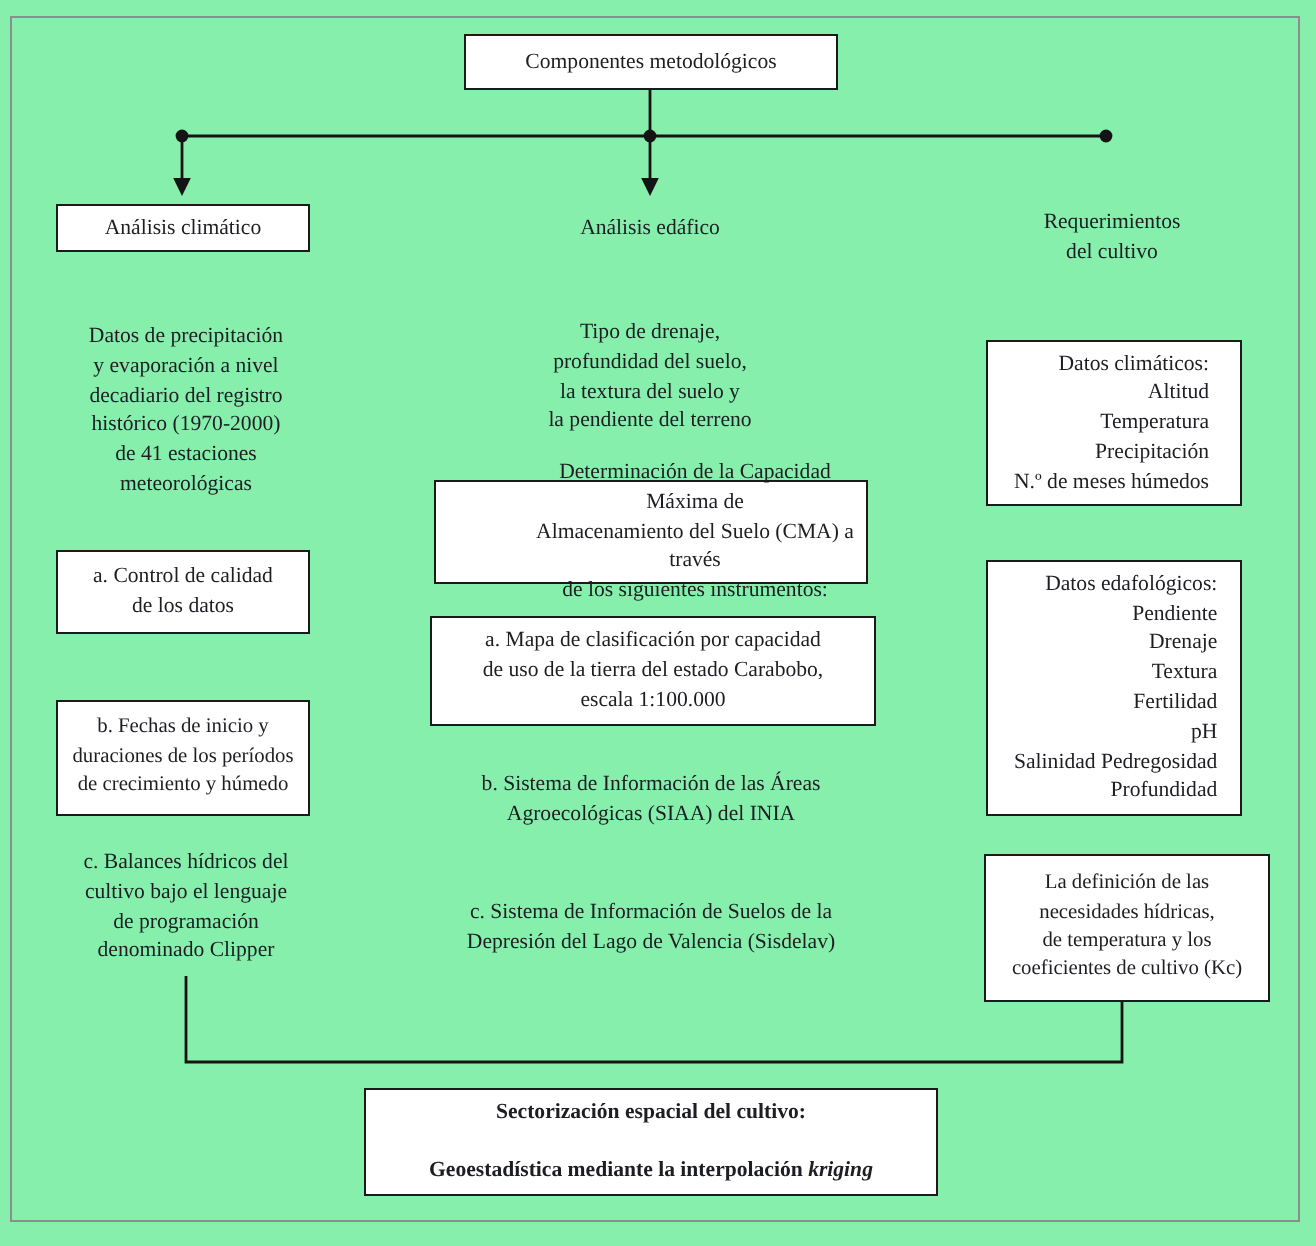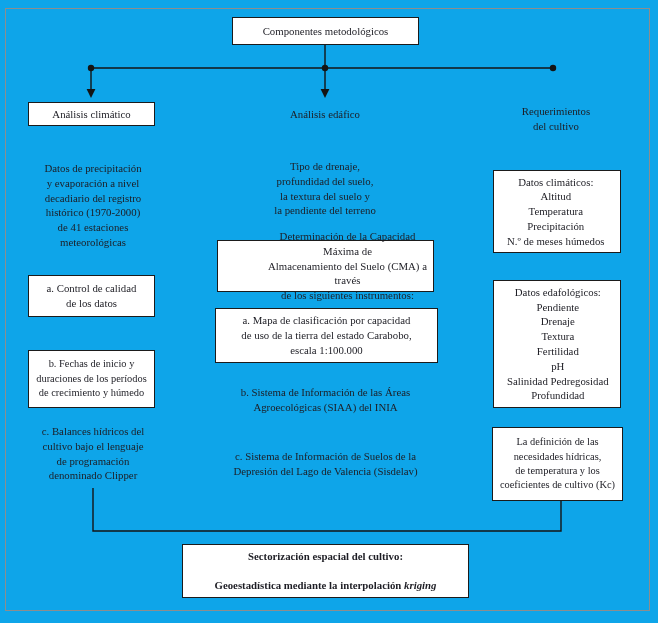--- a/index.html
+++ b/index.html
@@ -2,29 +2,29 @@
 <html><head>
 <meta charset="utf-8">
 <style>
   html,body{margin:0;padding:0;background:#ffffff;}
   body{
     font-family:"Liberation Serif","DejaVu Serif",serif;
     font-size:10.8px;
     line-height:14.8px;
     color:#1d1d24;
   }
-  #stage{position:relative;width:658px;height:623px;background:#0ea5e9;overflow:hidden;}
+  #stage{position:relative;width:658px;height:623px;background:#86efac;overflow:hidden;}
   .frame{position:absolute;left:5px;top:8px;width:643px;height:601px;border:1px solid #8d8d8d;}
   .box{
     position:absolute;border:1px solid #1b1b1b;background:#fff;
     display:flex;align-items:center;justify-content:center;
     text-align:center;white-space:pre-line;box-sizing:border-box;
   }
   .txt{position:absolute;text-align:center;white-space:pre-line;}
-  .left-list{justify-content:flex-start;text-align:center;padding-left:13px;}
+  .left-list{justify-content:flex-start;text-align:right;padding-left:13px;}
   .fs-sm{font-size:10.4px;line-height:14.4px;}
   svg.connect{position:absolute;left:0;top:0;pointer-events:none;}
   svg.connect line, svg.connect polyline{stroke:#141414;stroke-width:1.4;}
   svg.connect circle, svg.connect polygon{fill:#141414;stroke:none;}
 </style>
 </head>
 <body>
 
 <div id="stage">
 
@@ -102,21 +102,21 @@
 
   <div class="box left-list" style="left:493px;top:280px;width:128px;height:128px;">Datos edafológicos:
 Pendiente
 Drenaje
 Textura
 Fertilidad
 pH
 Salinidad Pedregosidad
 Profundidad</div>
 
-  <div class="box fs-sm" style="left:492px;top:427px;width:131px;height:74px;">La definición de las
+  <div class="box fs-sm" style="left:492px;top:427px;width:143px;height:74px;">La definición de las
 necesidades hídricas,
 de temperatura y los
 coeficientes de cultivo (Kc)</div>
 
   <div class="box" style="left:182px;top:544px;width:287px;height:54px;font-weight:bold;">
     <div>
       <div>Sectorización espacial del cultivo:</div>
       <div><span>Geoestadística mediante la interpolación </span><i>kriging</i></div>
     </div>
   </div>

